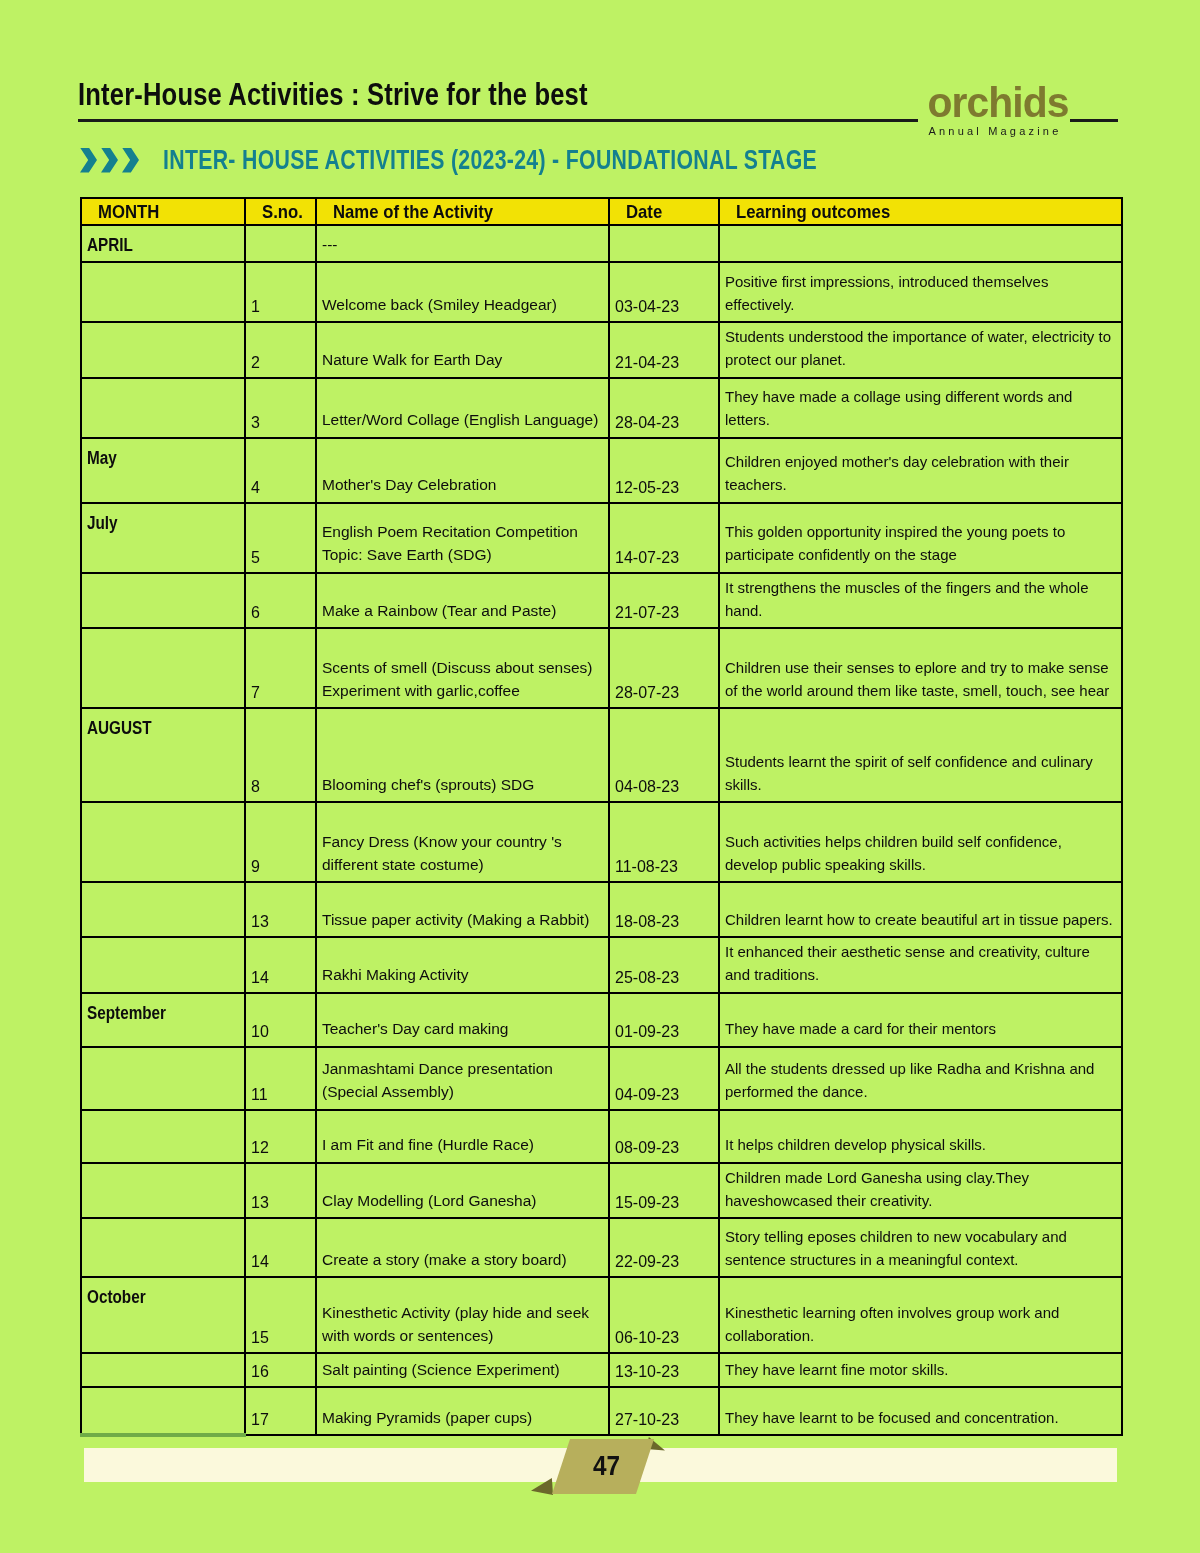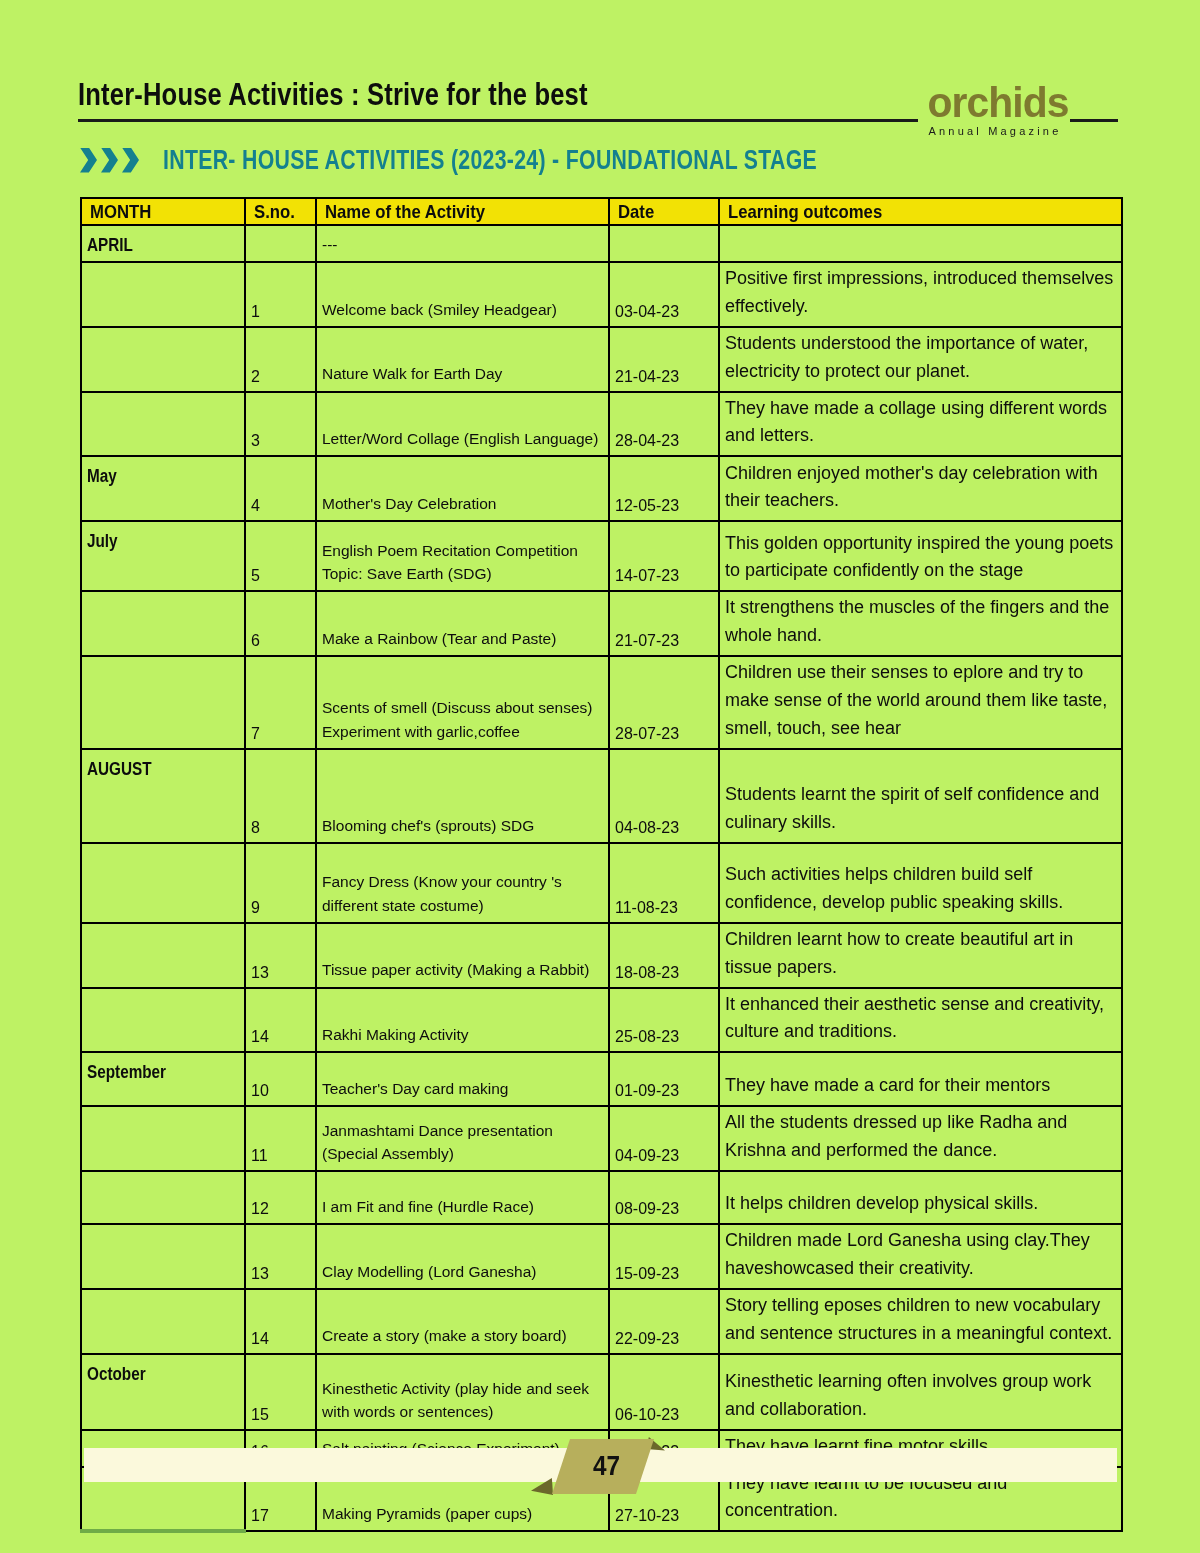--- a/index.html
+++ b/index.html
@@ -39,39 +39,39 @@
     transform:scaleX(0.76); transform-origin:0 50%;
   }
 
   
   .activities-table {
     position:absolute; left:80px; top:197px; width:1041px;
     border-collapse:collapse; table-layout:fixed;
   }
   .activities-table th, .activities-table td { border:2px solid #000000; }
   .activities-table th {
-    background:#F2E205; text-align:left; height:23px; padding:1px 2px 1px 8px;
+    background:#F2E205; text-align:left; height:23px; padding:1px 2px 1px 16px;
   }
   .hdr {
     display:inline-block; font-size:19px; font-weight:bold; color:#0d0d0d;
     white-space:nowrap; transform:scaleX(0.88); transform-origin:0 50%;
   }
   .activities-table td {
     vertical-align:bottom; padding:2px 3px 5px 5px; color:#0d0d0d;
     overflow:hidden;
   }
   td.month { vertical-align:top; padding-top:9px; }
   .month-label {
     display:inline-block; font-size:18px; font-weight:bold; white-space:nowrap;
     transform:scaleX(0.85); transform-origin:0 0;
   }
   td.sno  { font-size:16px; }
   td.name { font-size:15.5px; line-height:1.5; }
   td.date { font-size:16px; }
-  td.outcome { font-size:18px; line-height:1.55; }
+  td.outcome { font-size:15px; line-height:1.55; }
   td.green-edge { border-bottom:4px solid #6FAC47; }
 
   
   .footer-strip {
     position:absolute; left:84px; top:1448px; width:1033px; height:34px;
     background:#FBF9DC;
   }
   .badge-body {
     position:absolute; left:552px; top:1439px; width:102px; height:55px;
     background:#B7AF5C;

